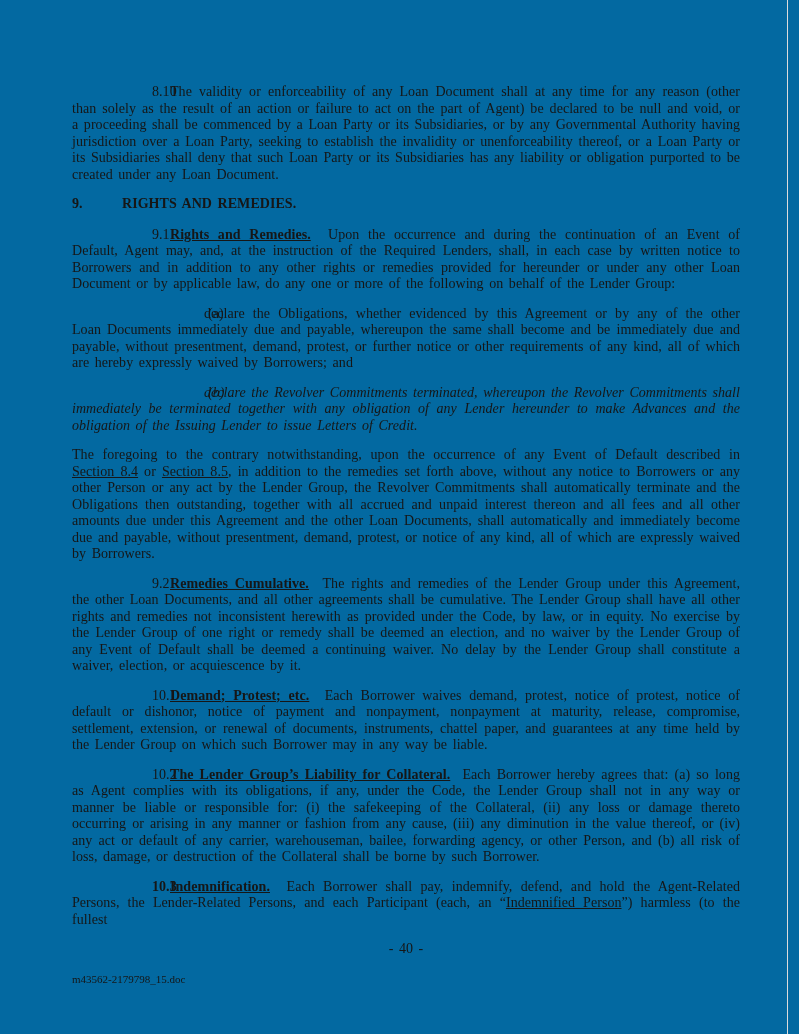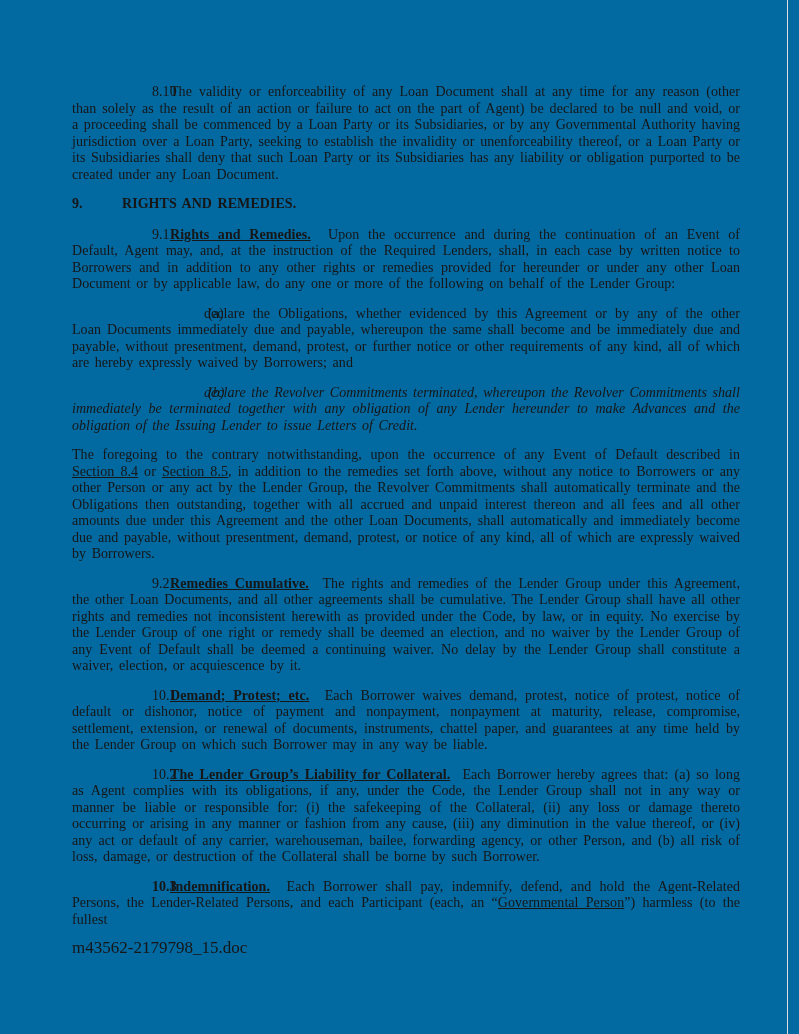--- a/index.html
+++ b/index.html
@@ -30,23 +30,23 @@
   .b { font-weight: bold; }
   .u { text-decoration: underline; }
   .footer { margin-top: 4px; }
   .pagenum {
     text-align: center;
     font-size: 14px;
     line-height: 15px;
     word-spacing: 2px;
   }
   .docid {
-    font-size: 17px;
+    font-size: 11px;
     line-height: 13px;
-    margin-top: 9px;
+    margin-top: 17px;
     text-align: left;
   }
   .scan-line {
     position: absolute;
     top: 0;
     right: 11px;
     width: 1px;
     height: 1034px;
     background: #dcdcdc;
   }
@@ -58,19 +58,20 @@
   <div id="doc-content">
       <div class="para" style="text-indent: 40px;"><span class="num" style="width: 58px;">8.10</span><span>The validity or enforceability of any Loan Document shall at any time for any reason (other than solely as the result of an action or failure to act on the part of Agent) be declared to be null and void, or a proceeding shall be commenced by a Loan Party or its Subsidiaries, or by any Governmental Authority having jurisdiction over a Loan Party, seeking to establish the invalidity or unenforceability thereof, or a Loan Party or its Subsidiaries shall deny that such Loan Party or its Subsidiaries has any liability or obligation purported to be created under any Loan Document.</span></div>
       <div class="para heading"><span class="num b" style="width: 50px;">9.</span><span class="b">RIGHTS AND REMEDIES.</span></div>
       <div class="para" style="text-indent: 40px;"><span class="num" style="width: 58px;">9.1</span><span class="b u">Rights and Remedies.</span><span>&nbsp; Upon the occurrence and during the continuation of an Event of Default, Agent may, and, at the instruction of the Required Lenders, shall, in each case by written notice to Borrowers and in addition to any other rights or remedies provided for hereunder or under any other Loan Document or by applicable law, do any one or more of the following on behalf of the Lender Group:</span></div>
       <div class="para" style="text-indent: 68px;"><span class="num" style="width: 64px;">(a)</span><span>declare the Obligations, whether evidenced by this Agreement or by any of the other Loan Documents immediately due and payable, whereupon the same shall become and be immediately due and payable, without presentment, demand, protest, or further notice or other requirements of any kind, all of which are hereby expressly waived by Borrowers; and</span></div>
       <div class="para" style="text-indent: 68px; font-style: italic;"><span class="num" style="width: 64px;">(b)</span><span>declare the Revolver Commitments terminated, whereupon the Revolver Commitments shall immediately be terminated together with any obligation of any Lender hereunder to make Advances and the obligation of the Issuing Lender to issue Letters of Credit.</span></div>
       <div class="para"><span>The foregoing to the contrary notwithstanding, upon the occurrence of any Event of Default described in </span><span class="u">Section 8.4</span><span> or </span><span class="u">Section 8.5</span><span>, in addition to the remedies set forth above, without any notice to Borrowers or any other Person or any act by the Lender Group, the Revolver Commitments shall automatically terminate and the Obligations then outstanding, together with all accrued and unpaid interest thereon and all fees and all other amounts due under this Agreement and the other Loan Documents, shall automatically and immediately become due and payable, without presentment, demand, protest, or notice of any kind, all of which are expressly waived by Borrowers.</span></div>
       <div class="para" style="text-indent: 40px;"><span class="num" style="width: 58px;">9.2</span><span class="b u">Remedies Cumulative.</span><span>&nbsp; The rights and remedies of the Lender Group under this Agreement, the other Loan Documents, and all other agreements shall be cumulative. The Lender Group shall have all other rights and remedies not inconsistent herewith as provided under the Code, by law, or in equity. No exercise by the Lender Group of one right or remedy shall be deemed an election, and no waiver by the Lender Group of any Event of Default shall be deemed a continuing waiver. No delay by the Lender Group shall constitute a waiver, election, or acquiescence by it.</span></div>
       <div class="para" style="text-indent: 40px;"><span class="num" style="width: 58px;">10.1</span><span class="b u">Demand; Protest; etc.</span><span>&nbsp; Each Borrower waives demand, protest, notice of protest, notice of default or dishonor, notice of payment and nonpayment, nonpayment at maturity, release, compromise, settlement, extension, or renewal of documents, instruments, chattel paper, and guarantees at any time held by the Lender Group on which such Borrower may in any way be liable.</span></div>
       <div class="para" style="text-indent: 40px;"><span class="num" style="width: 58px;">10.2</span><span class="b u">The Lender Group’s Liability for Collateral.</span><span>&nbsp; Each Borrower hereby agrees that: (a) so long as Agent complies with its obligations, if any, under the Code, the Lender Group shall not in any way or manner be liable or responsible for: (i) the safekeeping of the Collateral, (ii) any loss or damage thereto occurring or arising in any manner or fashion from any cause, (iii) any diminution in the value thereof, or (iv) any act or default of any carrier, warehouseman, bailee, forwarding agency, or other Person, and (b) all risk of loss, damage, or destruction of the Collateral shall be borne by such Borrower.</span></div>
-      <div class="para" style="text-indent: 40px;"><span class="num" style="width: 58px; font-weight: bold;">10.3</span><span class="b u">Indemnification.</span><span>&nbsp; Each Borrower shall pay, indemnify, defend, and hold the Agent-Related Persons, the Lender-Related Persons, and each Participant (each, an “</span><span class="u">Governmental Person</span><span>”) harmless (to the fullest</span></div>
+      <div class="para" style="text-indent: 40px;"><span class="num" style="width: 58px; font-weight: bold;">10.3</span><span class="b u">Indemnification.</span><span>&nbsp; Each Borrower shall pay, indemnify, defend, and hold the Agent-Related Persons, the Lender-Related Persons, and each Participant (each, an “</span><span class="u">Indemnified Person</span><span>”) harmless (to the fullest</span></div>
     </div>
   <div class="footer">
+    <div class="pagenum">- 40 -</div>
     <div class="docid">m43562-2179798_15.doc</div>
   </div>
   <div class="scan-line"></div>
 </div>
 
 </body></html>

